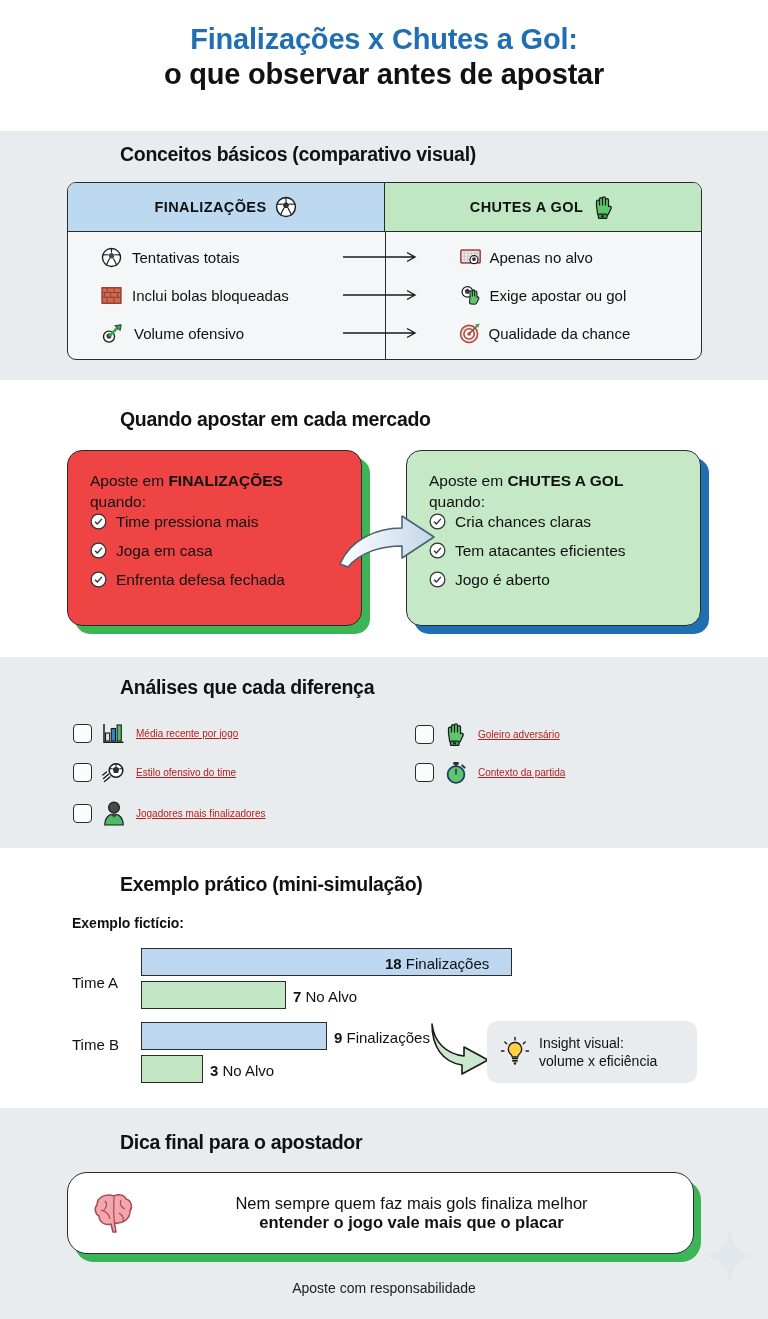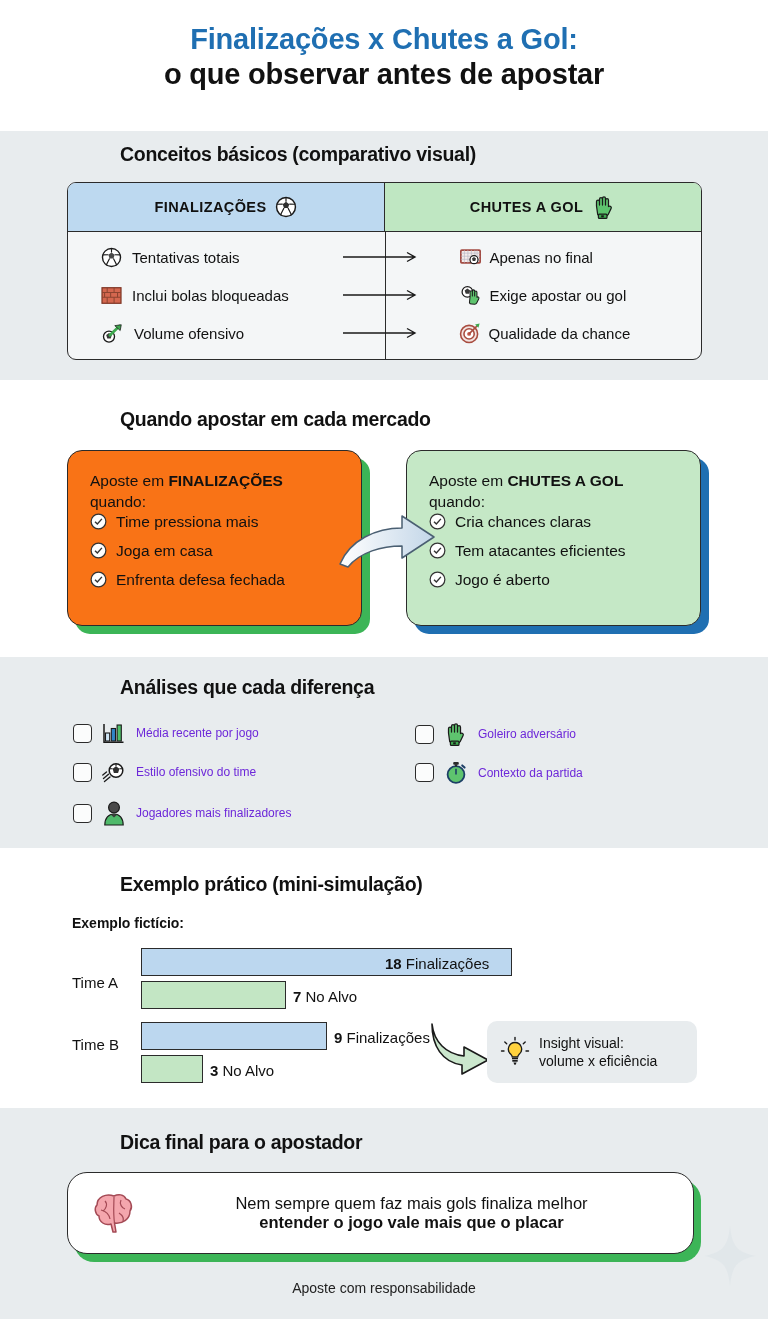--- a/index.html
+++ b/index.html
@@ -47,41 +47,41 @@
   .cmp-right { width: 50%; display: flex; align-items: center; gap: 8px; padding-left: 74px; }
   .cmp-txt { font-size: 15px; color: #111; white-space: nowrap; }
   .arrow-mid { position: absolute; top: 50%; transform: translateY(-50%); left: 274px; }
 
   
   .card-wrap { position: absolute; }
   .card {
     position: relative; border: 1.7px solid #2b2b2b; border-radius: 15px;
     width: 100%; height: 100%; z-index: 2;
   }
-  .card.blue { background: #f97316; }
+  .card.blue { background: #ef4444; }
   .card.green { background: #c5e8c6; }
   .card-shadow {
     position: absolute; left: 8px; top: 8px; width: 100%; height: 100%;
     border-radius: 15px; z-index: 1;
   }
   .card-shadow.green { background: #3cb557; }
   .card-shadow.blue { background: #1f6fb2; }
   .card-inner { padding: 20px 16px 0 22px; }
   .card-lead { font-size: 15.5px; color: #111; line-height: 1.35; }
   .card-lead b { font-weight: bold; }
   .card-list { display: flex; flex-direction: column; gap: 11px; }
   .card-li { display: flex; align-items: center; gap: 9px; font-size: 15.5px; color: #111; }
 
   
   .chk-row { position: absolute; display: flex; align-items: center; gap: 10px; }
   .chk-box {
     width: 19px; height: 19px; border: 1.8px solid #2b2b2b; border-radius: 4px;
     background: #fbfcfc; flex: none;
   }
-  .chk-txt { font-size: 12px; color: #6d28d9; white-space: nowrap; }
+  .chk-txt { font-size: 10px; color: #b91c1c; white-space: nowrap; text-decoration: underline; }
 
   
   .ex-sub { position: absolute; left: 72px; top: 915px; font-size: 14px; font-weight: bold; color: #111; }
   .chart { position: absolute; left: 0; top: 944px; width: 768px; height: 150px; }
   .team-label { position: absolute; font-size: 15px; color: #111; }
   .bar { position: absolute; border: 1.5px solid #2b2b2b; }
   .bar.blue { background: #bcd7ef; }
   .bar.green { background: #c3e6c4; }
   .bar-lbl { position: absolute; font-size: 15px; color: #111; white-space: nowrap; }
   .bar-lbl b { font-weight: bold; }
@@ -175,21 +175,21 @@
             <svg width="23" height="21" viewBox="0 0 26 24">
               <rect x="2" y="3.5" width="22" height="14.5" fill="#f6eceb" stroke="#a24b43" stroke-width="2" rx="1"></rect>
               <g stroke="#b8b8c4" stroke-width="0.8">
                 <path d="M6,3.5 L6,18 M10,3.5 L10,18 M14,3.5 L14,18 M18,3.5 L18,18 M20.5,3.5 L20.5,18"></path>
                 <path d="M2,7 L24,7 M2,10.5 L24,10.5 M2,14 L24,14"></path>
               </g>
               <circle cx="17" cy="14.5" r="4.6" fill="#fff" stroke="#1a1a1a" stroke-width="1.4"></circle>
               <polygon points="17,11.5 19.3,13.2 18.4,15.9 15.6,15.9 14.7,13.2" fill="#3a3a3a"></polygon>
             </svg>
           </span>
-          <span class="cmp-txt">Apenas no final</span>
+          <span class="cmp-txt">Apenas no alvo</span>
         </div>
       </div>
 
       <div class="cmp-row" style="top:44px;">
         <div class="cmp-left">
           <span>
             <svg width="21" height="19" viewBox="0 0 24 22">
               <rect x="1" y="2" width="22" height="18" fill="#d4674f" stroke="#7d3322" stroke-width="1.4"></rect>
               <g stroke="#8d4430" stroke-width="1.2">
                 <path d="M1,7.5 L23,7.5 M1,13 L23,13"></path>

